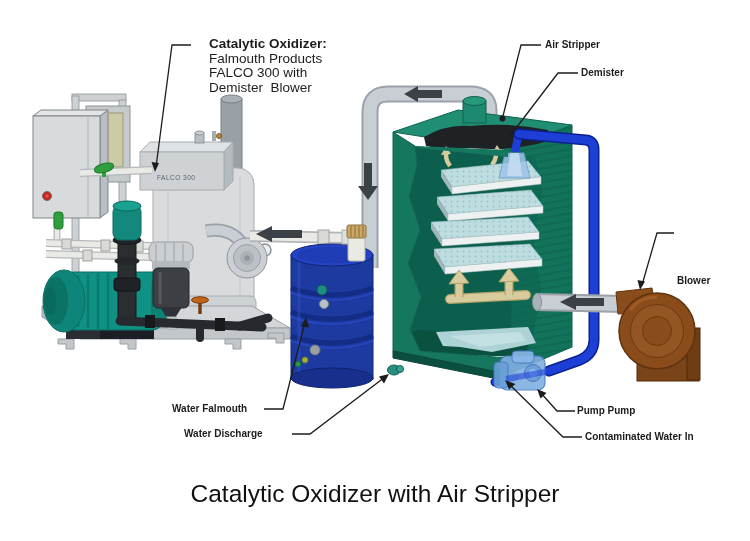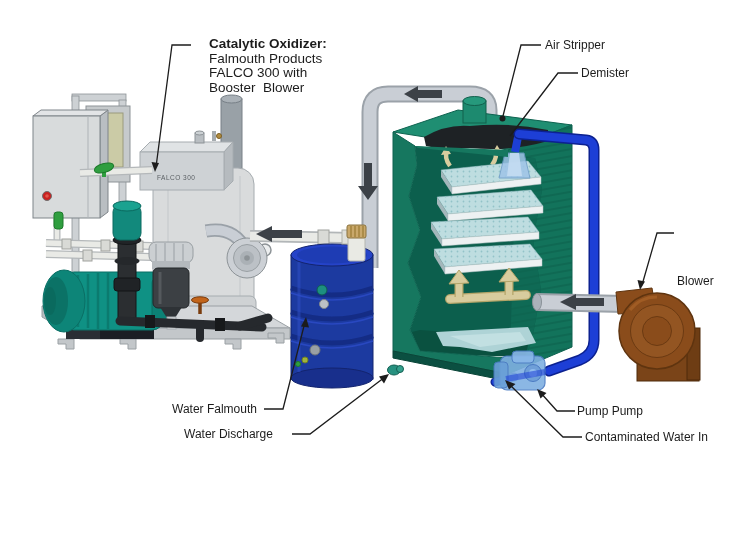--- a/index.html
+++ b/index.html
@@ -1,21 +1,21 @@
 <!DOCTYPE html>
 <html style="--background: #ffffff; --ink: #1c1c1c;"><head>
 <meta charset="utf-8">
 <style>
   :root{ --background:#ffffff; --ink:#1c1c1c; }
   html,body{margin:0;padding:0;}
   body{background:var(--background);}
   .canvas{position:relative;width:750px;height:541px;background:var(--background);
     overflow:hidden;font-family:"Liberation Sans",sans-serif;color:var(--ink);}
   svg{position:absolute;left:0;top:0;}
-  .lbl{position:absolute;font-size:12px;line-height:14.5px;white-space:nowrap;color:var(--ink);}
+  .lbl{position:absolute;font-size:10px;line-height:14.5px;white-space:nowrap;color:var(--ink);font-weight:bold;}
   .callout{position:absolute;font-size:13.5px;line-height:14.5px;}
   .callout .hd{font-weight:bold;white-space:pre;}
   .callout .ln{white-space:pre;}
   .title{position:absolute;left:0;width:750px;text-align:center;top:480px;
     font-size:24.5px;color:#111;}
 </style>
 </head>
 <body>
 
 <div class="canvas">
@@ -318,25 +318,26 @@
     <polygon points="537,389 540.5,398.5 546.5,393" fill="#1c1c1c" stroke="none"></polygon>
     <polyline points="582,437 563,437 509,384"></polyline>
     <polygon points="505,380 509,389.5 515.5,384" fill="#1c1c1c" stroke="none"></polygon>
   </g>
 </svg>
 
 <div class="callout" style="left:193px;top:37px;margin-left:16px;">
   <div class="hd">Catalytic Oxidizer:</div>
   <div class="ln">Falmouth Products</div>
   <div class="ln">FALCO 300 with</div>
-  <div class="ln">Booster  Blower</div>
+  <div class="ln">Demister  Blower</div>
 </div>
 
 <div class="lbl" style="left:545px;top:38px;">Air Stripper</div>
 <div class="lbl" style="left:581px;top:66px;">Demister</div>
 <div class="lbl" style="left:677px;top:226px;margin-top:48px;">Blower</div>
 <div class="lbl" style="left:172px;top:402px;">Water Falmouth</div>
 <div class="lbl" style="left:184px;top:427px;">Water Discharge</div>
 <div class="lbl" style="left:577px;top:404px;">Pump Pump</div>
 <div class="lbl" style="left:585px;top:430px;">Contaminated Water In</div>
 
+<div class="title">Catalytic Oxidizer with Air Stripper</div>
 
 </div>
 
 </body></html>

